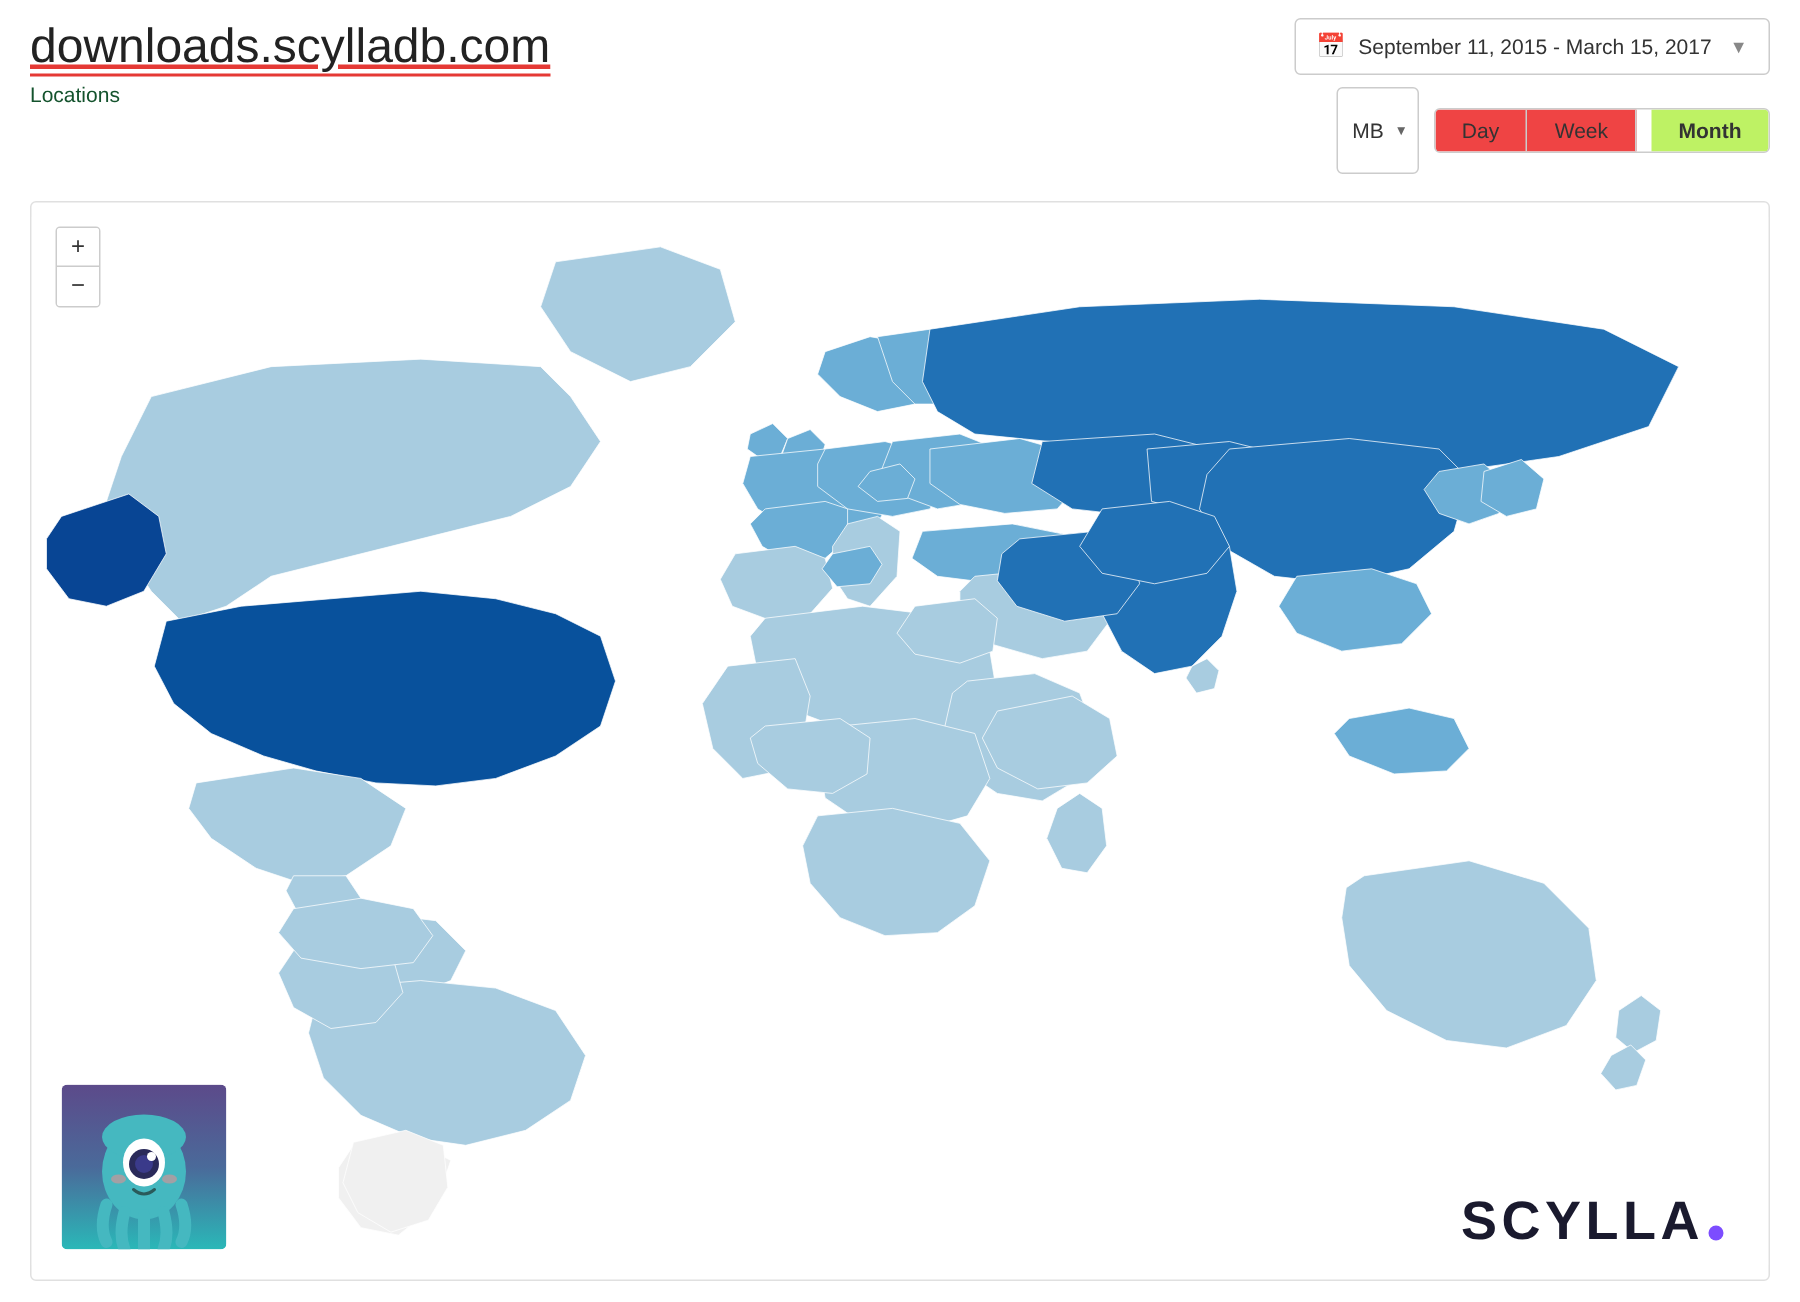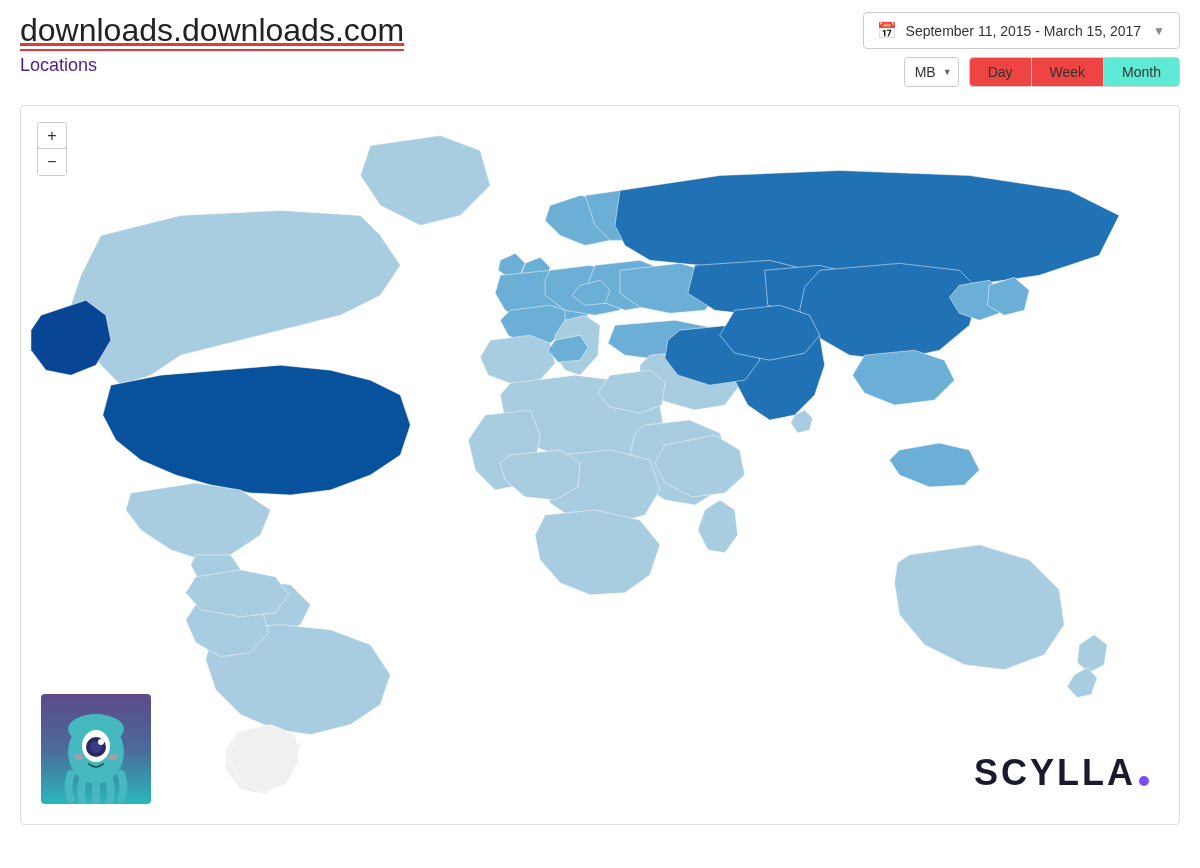--- a/index.html
+++ b/index.html
@@ -24,22 +24,22 @@
       font-size: 32px;
       font-weight: 400;
       color: #222;
       text-decoration: underline;
       text-decoration-color: #e53935;
       border-bottom: 2px solid #e53935;
       display: inline-block;
     }
 
     .page-subtitle {
-      font-size: 18px;
-      color: #4c1d95;
+      font-size: 14px;
+      color: #14532d;
       margin-top: 4px;
     }
 
     .header-right {
       display: flex;
       flex-direction: column;
       align-items: flex-end;
       gap: 8px;
     }
 
@@ -69,21 +69,21 @@
 
     .controls-row {
       display: flex;
       align-items: center;
       gap: 10px;
     }
 
     .unit-select {
       border: 1px solid #ccc;
       background: #fff;
-      padding: 6px 10px;
+      padding: 20px 10px;
       border-radius: 4px;
       font-size: 14px;
       color: #333;
       cursor: pointer;
       appearance: none;
       -webkit-appearance: none;
       padding-right: 22px;
       position: relative;
     }
 
@@ -118,22 +118,23 @@
       border-right: 1px solid #ccc;
       cursor: pointer;
       color: #333;
     }
 
     .period-btn:last-child {
       border-right: none;
     }
 
     .period-btn.active {
-      background: #5eead4;
-      font-weight: 400;
+      background: #bef264;
+      font-weight: 700;
+      margin-left: 10px;
     }
 
     .map-container {
       margin: 10px 20px;
       border: 1px solid #e0e0e0;
       border-radius: 4px;
       background: #fff;
       position: relative;
       height: 720px;
       overflow: hidden;
@@ -170,21 +171,21 @@
     }
 
     .map-svg-wrapper {
       width: 100%;
       height: 100%;
       position: relative;
     }
 
     .scylla-logo {
       position: absolute;
-      bottom: 30px;
+      bottom: 18px;
       right: 30px;
       font-size: 36px;
       font-weight: 700;
       color: #1a1a2e;
       letter-spacing: 3px;
       display: flex;
       align-items: flex-end;
       gap: 3px;
     }
 
@@ -216,21 +217,21 @@
     .c-medium { fill: #6baed6; }
     .c-dark { fill: #2171b5; }
     .c-darkest { fill: #084594; }
     .c-usa { fill: #08519c; }
   </style>
 </head>
 <body>
 
 <div class="header">
   <div class="header-left">
-    <div class="site-title">downloads.downloads.com</div>
+    <div class="site-title">downloads.scylladb.com</div>
     <div class="page-subtitle">Locations</div>
   </div>
   <div class="header-right">
     <button class="date-range-btn">
       <span class="calendar-icon">📅</span>
       <span>September 11, 2015 - March 15, 2017</span>
       <span class="chevron-icon">▼</span>
     </button>
     <div class="controls-row">
       <div class="unit-select-wrap">

